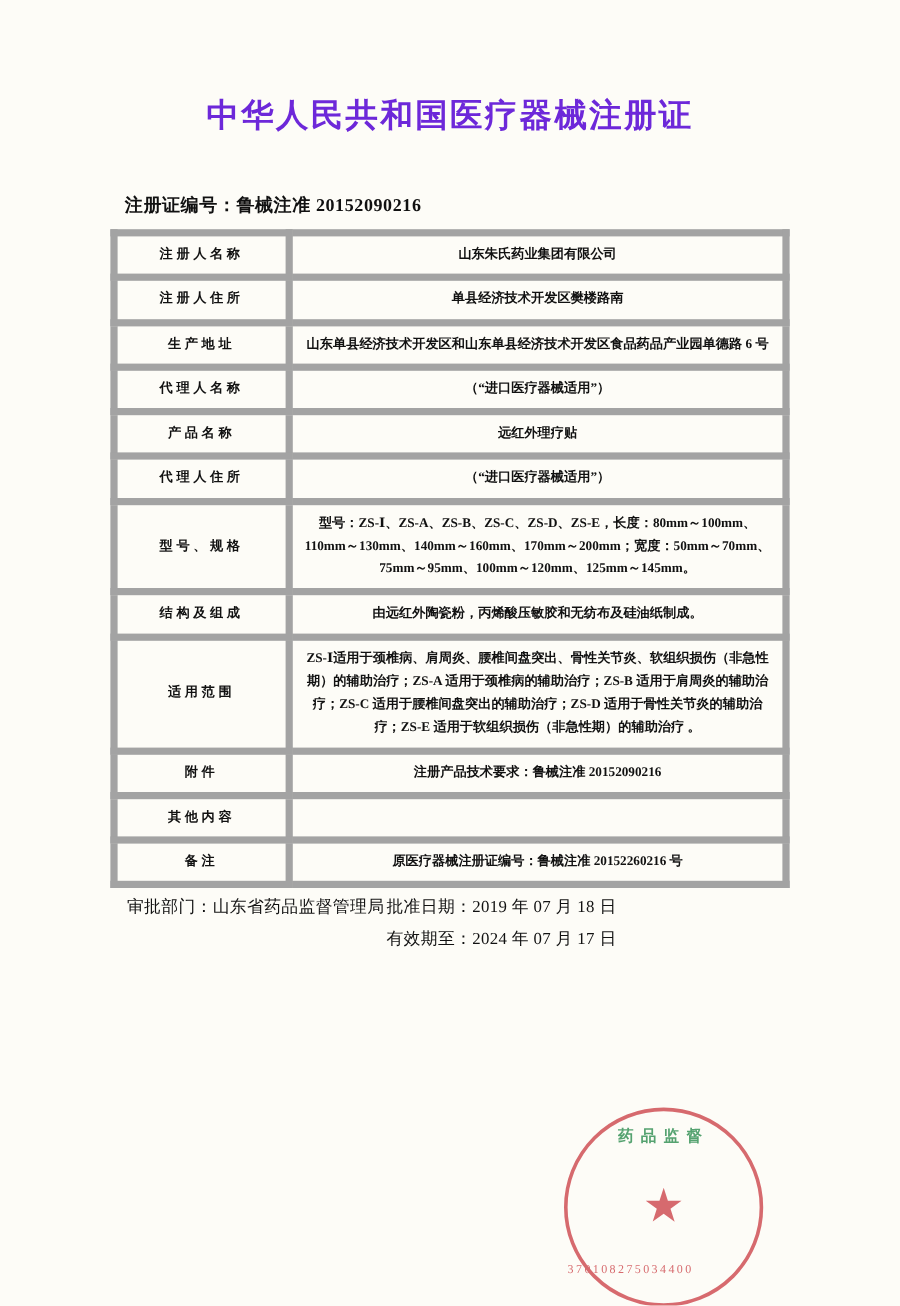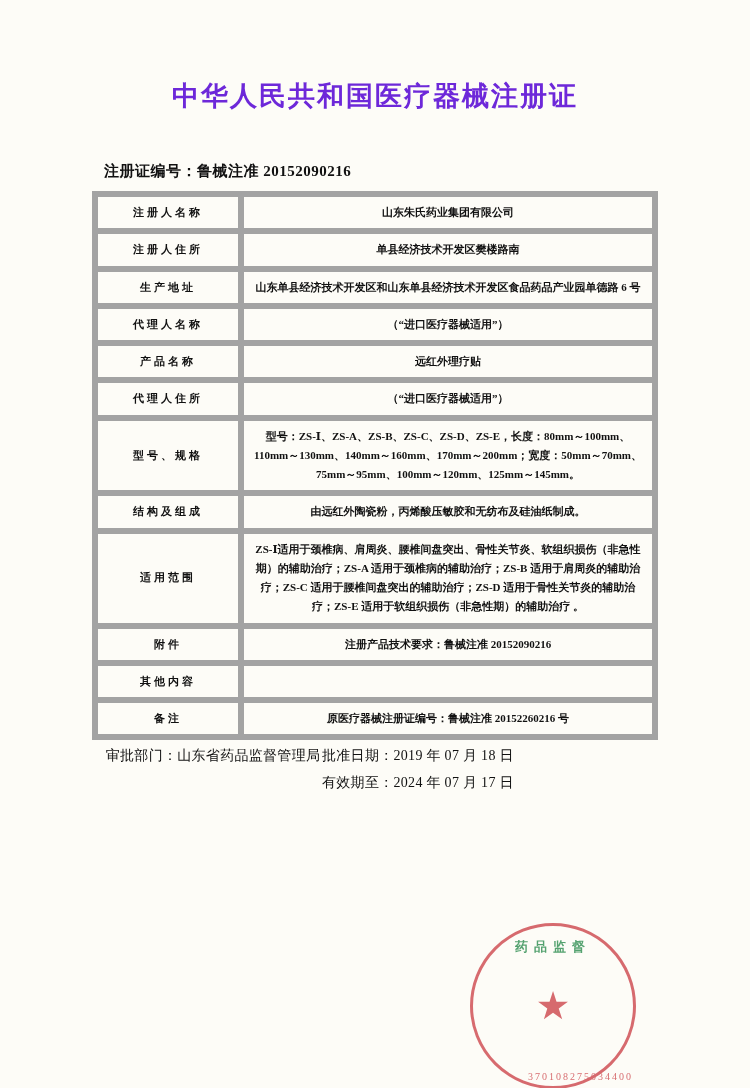--- a/index.html
+++ b/index.html
@@ -119,22 +119,22 @@
     top: 12px;
     text-align: center;
     color: #15803d;
     font-size: 13px;
     letter-spacing: 6px;
     font-weight: 700;
   }
   .stamp .arc-bottom {
     position: absolute;
     width: 100%;
-    bottom: 4px;
-    text-align: right;
+    bottom: 22px;
+    text-align: left;
     color: #c8333a;
     font-size: 10px;
     letter-spacing: 2px;
   }
 </style>
 </head>
 <body>
 
 <div class="page">
 

